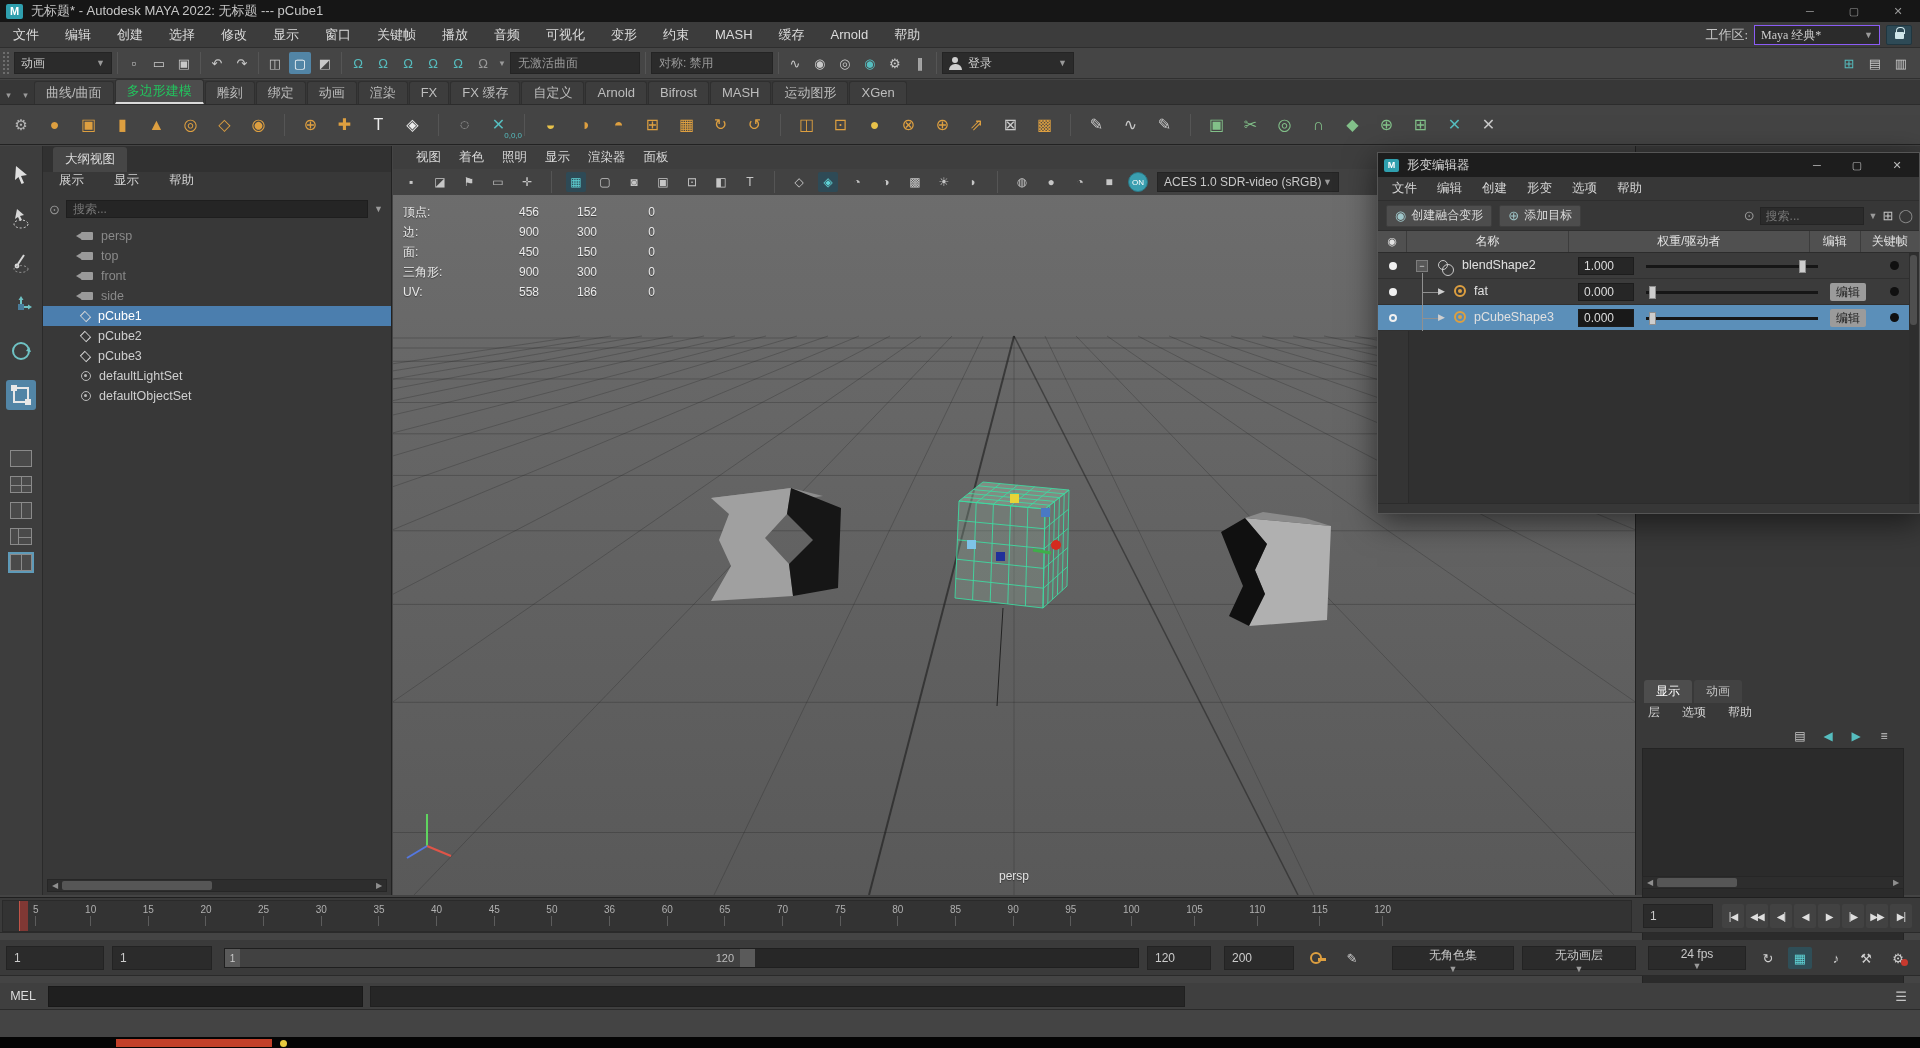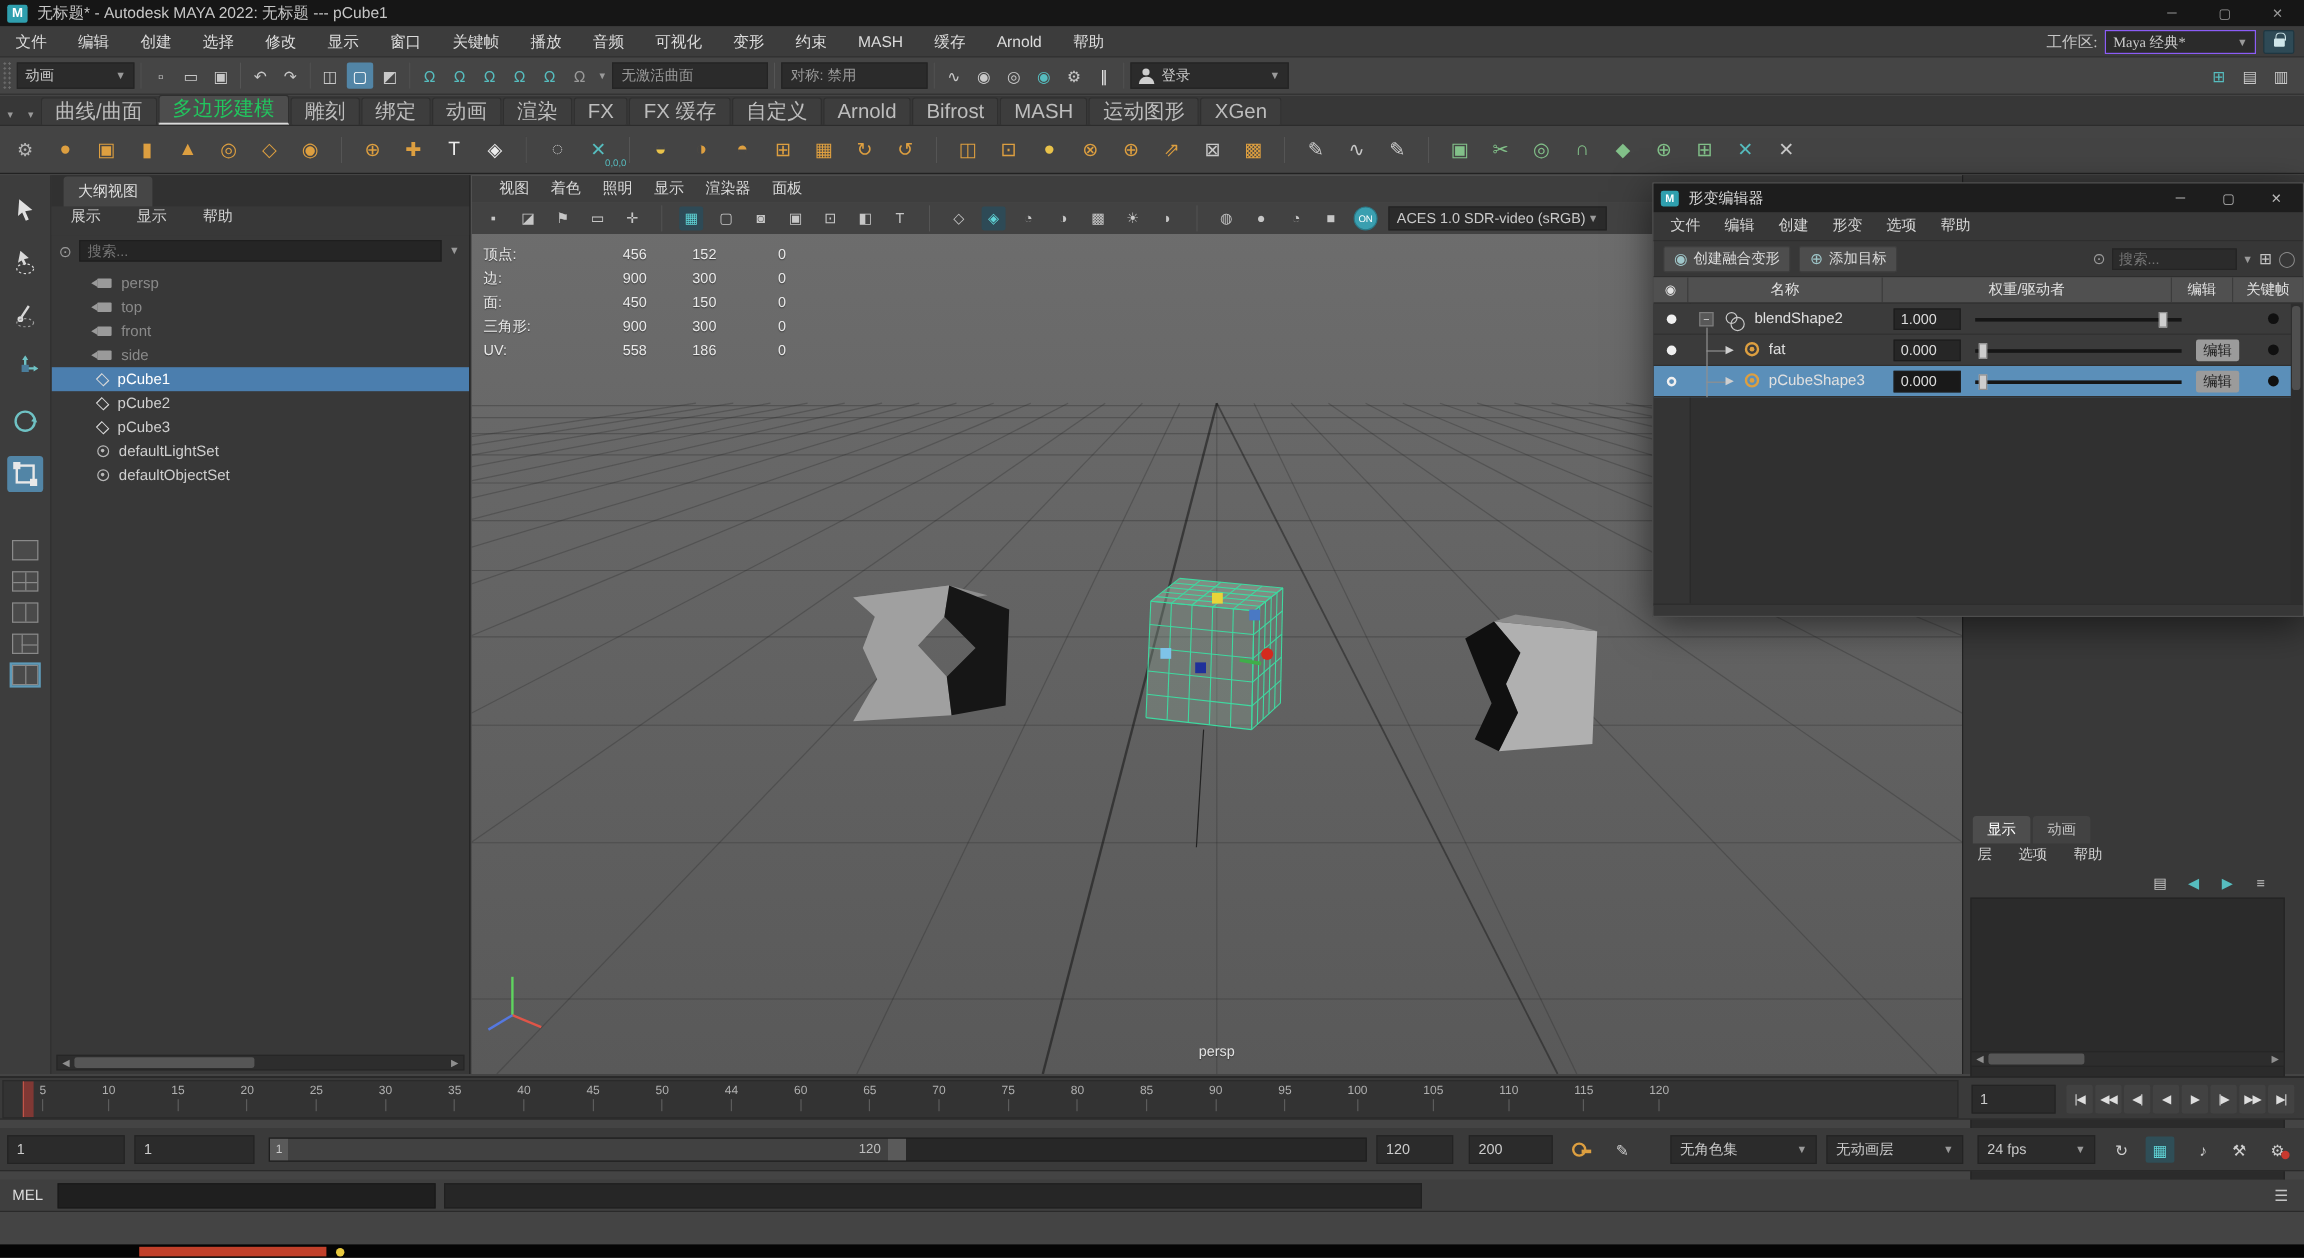--- a/index.html
+++ b/index.html
@@ -48,21 +48,21 @@
   .ico.hl { background:#5285a6; color:#fff; }
   .field { height:22px; background:#2b2b2b; border:1px solid #242424; color:#9a9a9a; font-size:12px;
            display:flex; align-items:center; padding:0 7px; }
   .person { width:13px; height:13px; position:relative; margin-right:6px;}
   .person::before { content:""; position:absolute; left:3.5px; top:0; width:6px; height:6px; border-radius:50%; background:#cfcfcf;}
   .person::after { content:""; position:absolute; left:0; bottom:0; width:13px; height:6px; border-radius:6px 6px 0 0; background:#cfcfcf;}
 
   
   .shelf-tabs { position:absolute; left:0; top:80px; width:1920px; height:25px; background:#373737;
                 display:flex; align-items:flex-end; border-bottom:1px solid #2c2c2c; }
-  .shelf-tab { padding:4px 11px; font-size:17px; color:#bdbdbd; background:#3d3d3d; margin-right:1px;
+  .shelf-tab { padding:4px 11px; font-size:13px; color:#bdbdbd; background:#3d3d3d; margin-right:1px;
                border:1px solid #2f2f2f; border-bottom:none; border-radius:3px 3px 0 0; line-height:14px;}
   .shelf-tab.active { background:#4d4d4d; color:#22c55e; border-bottom:2px solid #dadada; }
   .tab-lead { width:34px; display:flex; justify-content:space-around; color:#9a9a9a; font-size:9px; padding-bottom:4px;}
   .shelf-row { position:absolute; left:0; top:105px; width:1920px; height:40px; background:#444;
                border-bottom:1px solid #222; display:flex; align-items:center; gap:7px; padding-left:8px; }
   .shelf-ico { position:relative; }
   .shelf-cap { position:absolute; right:-10px; bottom:-2px; font-size:8px; color:#56bdbf; }
   .gear { color:#b5b5b5; font-size:15px; width:26px; text-align:center; }
 
   
@@ -209,21 +209,21 @@
               border-bottom:1px solid #2a2a2a; }
   .rb-in { position:absolute; top:6px; height:24px; background:#2b2b2b; border:1px solid #232323; color:#ccc;
            font-size:12px; padding:0 7px; font-family:inherit;}
   .rb-track { position:absolute; left:224px; top:8px; width:915px; height:20px; background:#272727; border:1px solid #1f1f1f;}
   .rb-handle { position:absolute; top:0; width:15px; height:18px; background:#5a5a5a; color:#c9c9c9; font-size:10px;
                display:flex; align-items:center; justify-content:center; }
   .rb-active { position:absolute; left:15px; top:0; width:500px; height:18px; background:#414141;
                display:flex; align-items:center; justify-content:flex-end; }
   .rb-active span { color:#bdbdbd; font-size:11px; margin-right:6px; }
   .rb-dd { position:absolute; top:6px; height:24px; background:#2b2b2b; border:1px solid #232323; color:#c9c9c9;
-           font-size:12px; display:flex; align-items:center; justify-content:space-between; padding:0 7px;}
+           font-size:12px; display:flex; align-items:center; justify-content:space-between; padding:0 7px;flex-direction:column;}
   .key-ico { position:absolute; left:1310px; top:10px; width:16px; height:16px; }
   .key-ico::before { content:""; position:absolute; left:0; top:2px; width:8px; height:8px; border:2px solid #dd9f40; border-radius:50%;}
   .key-ico::after { content:""; position:absolute; left:8px; top:8px; width:8px; height:2.5px; background:#dd9f40;}
   .rb-ico { position:absolute; top:7px; width:24px; height:22px; display:flex; align-items:center;
             justify-content:center; color:#cfcfcf; font-size:13px; border-radius:2px;}
   .gear-red { position:relative; }
   .gear-red::after { content:""; position:absolute; right:2px; bottom:3px; width:7px; height:7px;
                      border-radius:50%; background:#c8392e; }
 
   
@@ -876,21 +876,21 @@
           </div>
           <div class="tl-tick">
             <span>45</span>
             <i></i>
           </div>
           <div class="tl-tick">
             <span>50</span>
             <i></i>
           </div>
           <div class="tl-tick">
-            <span>44</span>
+            <span>36</span>
             <i></i>
           </div>
           <div class="tl-tick">
             <span>60</span>
             <i></i>
           </div>
           <div class="tl-tick">
             <span>65</span>
             <i></i>
           </div>

